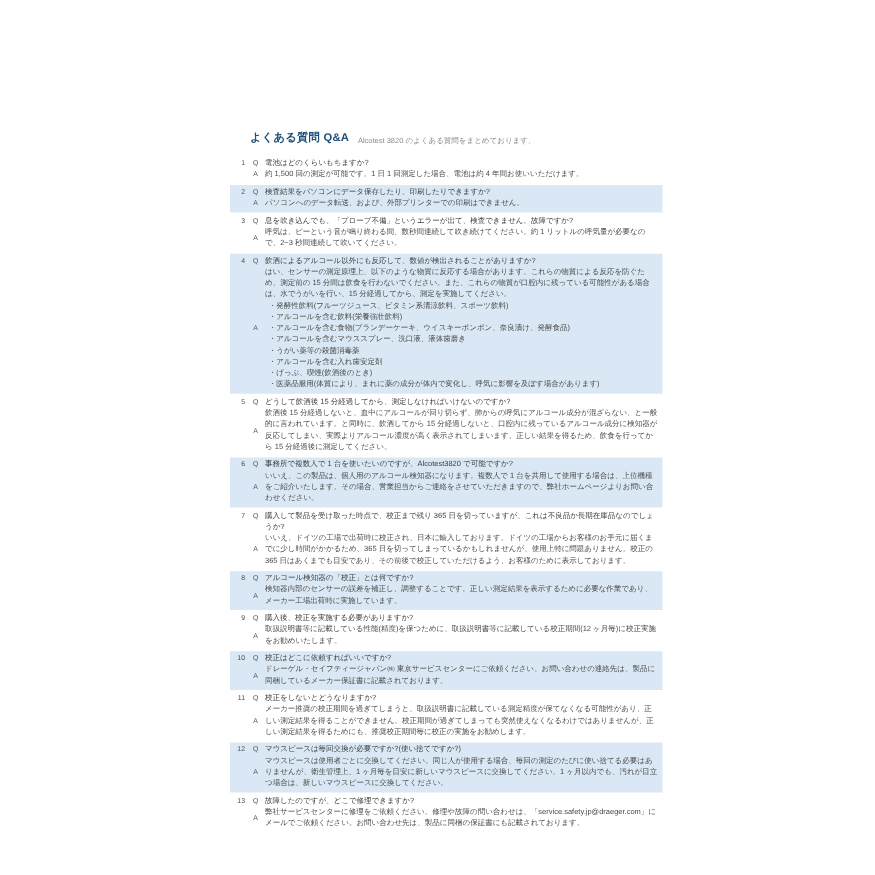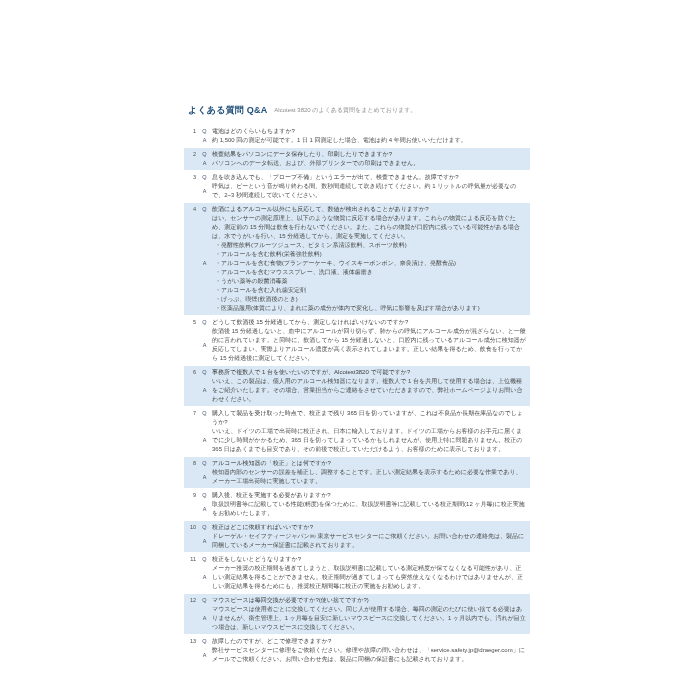--- a/index.html
+++ b/index.html
@@ -4,21 +4,21 @@
 <style>
   html,body{margin:0;padding:0;}
   body{
     width:700px;height:700px;background:#ffffff;position:relative;overflow:hidden;
     font-family:"Liberation Sans","DejaVu Sans",sans-serif;
   }
   .page{
     position:absolute;left:184px;top:104px;width:346px;
     color:var(--body,#404040);
   }
-  .header{display:flex;align-items:center;gap:7px;margin:0 0 8px 4px;white-space:nowrap;}
+  .header{display:flex;align-items:flex-end;gap:7px;margin:0 0 8px 16px;white-space:nowrap;}
   .title{font-size:9px;font-weight:bold;color:var(--accent,#1f4e79);letter-spacing:.2px;}
   .subtitle{font-size:6px;color:var(--subtle,#8c8c8c);}
   .qa-list{display:block;}
   .qa-item{padding:2px 3px 2px 0;margin:0 0 1px 0;}
   .qa-item.shaded{background:var(--shade,#d9e8f4);}
   .row{display:flex;align-items:flex-start;}
   .a-row .letter{align-self:center;}
   .num{flex:0 0 12px;text-align:right;font-size:5.5px;line-height:9px;color:#4d4d4d;padding-right:0;}
   .letter{flex:0 0 9px;text-align:center;font-size:5.5px;line-height:9px;color:#44546a;margin-left:4px;}
   .q-text{flex:1;font-size:6px;line-height:9px;color:#3d3d3d;margin-left:3px;}

